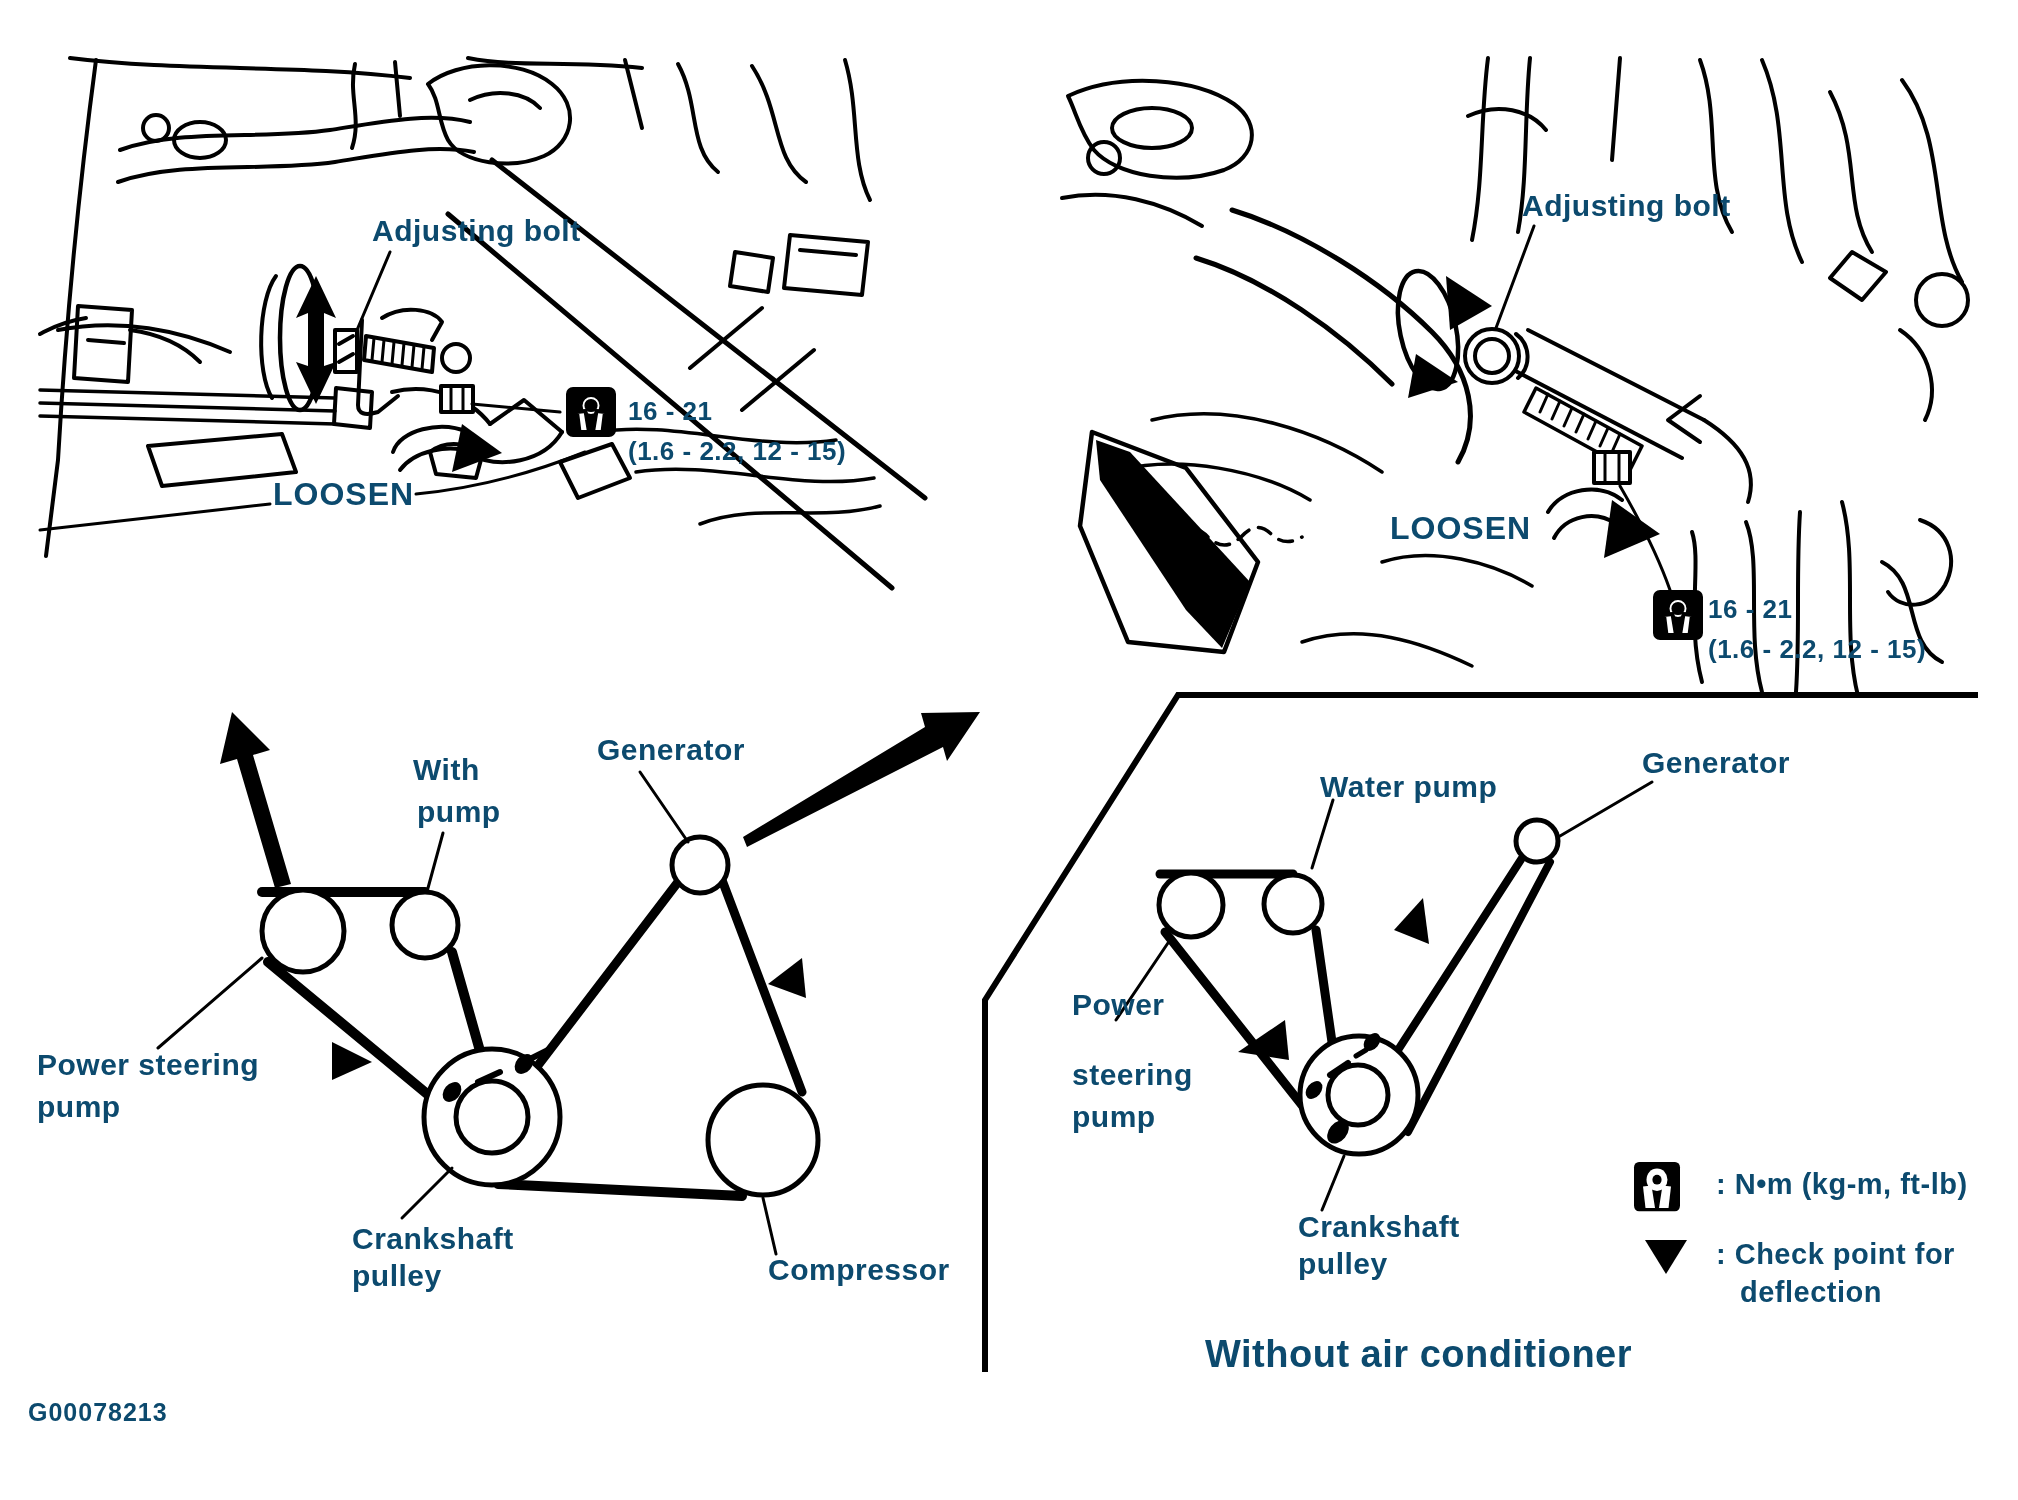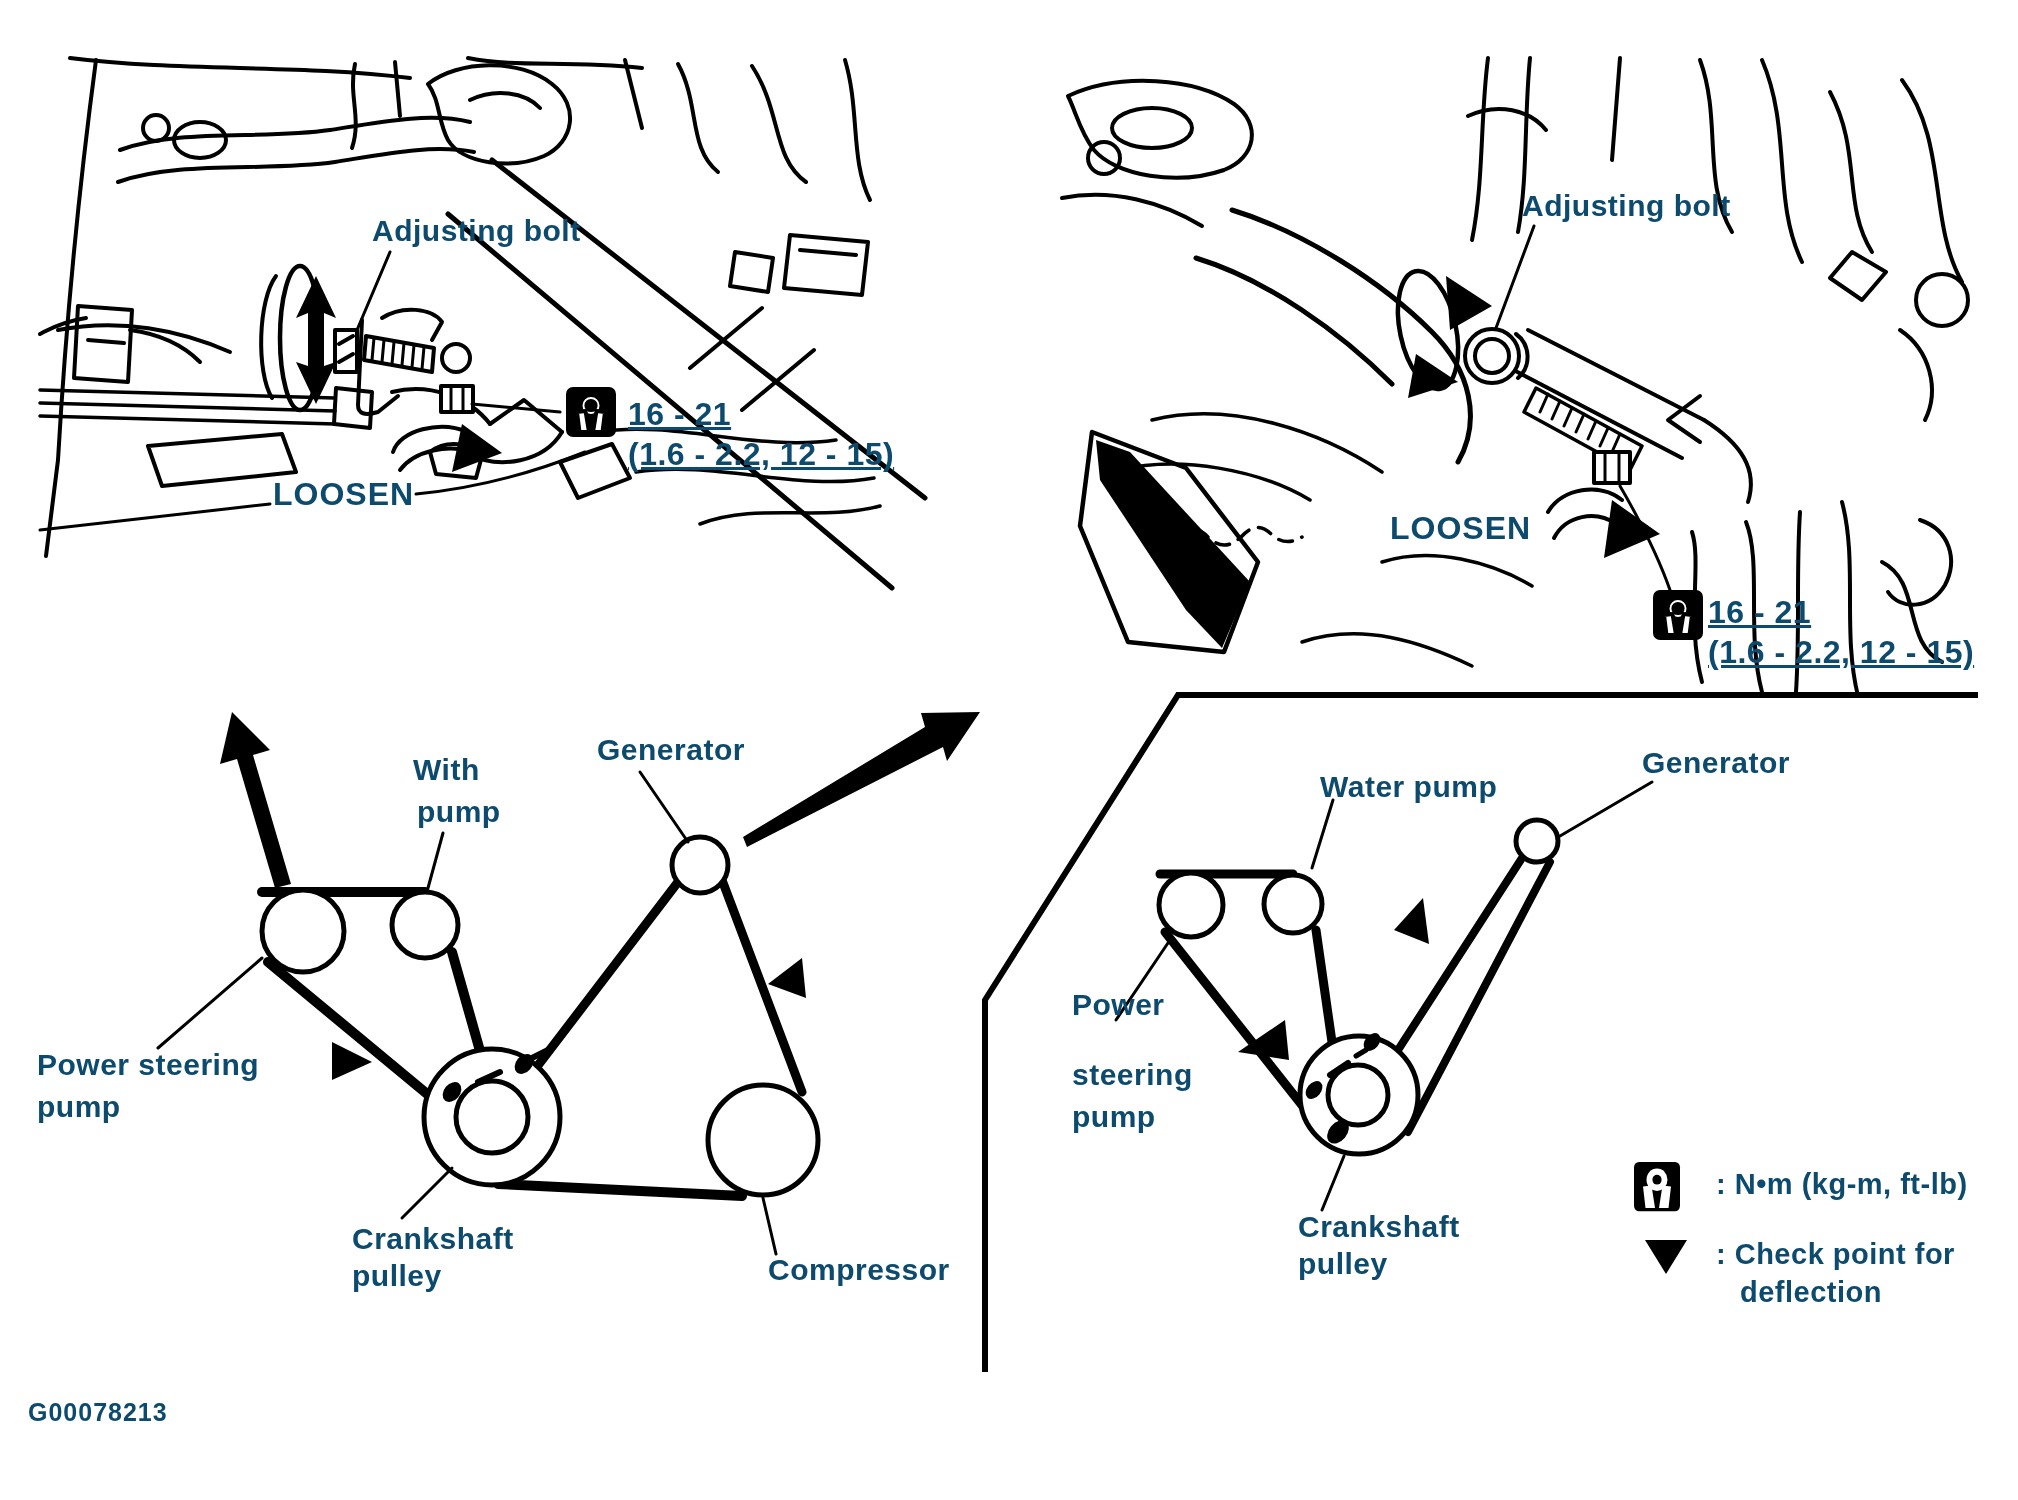--- a/index.html
+++ b/index.html
@@ -1,21 +1,21 @@
 <!DOCTYPE html>
 <html><head>
 <meta charset="utf-8">
 <style>
   html,body{margin:0;padding:0;background:#ffffff;}
   #page{position:relative;width:2018px;height:1500px;background:#ffffff;overflow:hidden;
         font-family:"Liberation Sans", sans-serif;color:#0c4a6e;}
   #art{position:absolute;left:0;top:0;}
   .lbl{position:absolute;font-size:30px;font-weight:600;letter-spacing:.5px;white-space:nowrap;line-height:1;}
   .loosen{font-size:32px;font-weight:600;letter-spacing:1px;}
-  .torque{font-size:32px;font-weight:700;letter-spacing:.5px;text-decoration:underline;}
+  .torque{font-size:26px;font-weight:700;letter-spacing:.5px;}
   .caption{font-size:38px;font-weight:700;letter-spacing:.5px;}
   .legendtxt{font-size:29px;font-weight:600;margin-left:16px;}
   .figid{font-size:25px;font-weight:700;letter-spacing:1px;}
 </style>
 </head>
 <body>
 
 <div id="page">
 
   <svg id="art" width="2018" height="1500" viewBox="0 0 2018 1500">
@@ -261,20 +261,21 @@
   <div class="lbl" style="left:352px;top:1261px;">pulley</div>
   <div class="lbl" style="left:768px;top:1255px;">Compressor</div>
 
   <div class="lbl" style="left:1320px;top:772px;">Water pump</div>
   <div class="lbl" style="left:1642px;top:748px;">Generator</div>
   <div class="lbl" style="left:1072px;top:990px;">Power</div>
   <div class="lbl" style="left:1072px;top:1060px;">steering</div>
   <div class="lbl" style="left:1072px;top:1102px;">pump</div>
   <div class="lbl" style="left:1298px;top:1212px;">Crankshaft</div>
   <div class="lbl" style="left:1298px;top:1249px;">pulley</div>
+  <div class="lbl caption" style="left:1205px;top:1335px;">Without air conditioner</div>
 
   <div class="lbl legendtxt" style="left:1700px;top:1170px;font-weight:700;">: N•m (kg-m, ft-lb)</div>
   <div class="lbl legendtxt" style="left:1700px;top:1240px;">: Check point for</div>
   <div class="lbl legendtxt" style="left:1724px;top:1278px;">deflection</div>
 
   <div class="lbl figid" style="left:28px;top:1400px;">G00078213</div>
 
 </div>
 
 </body></html>

